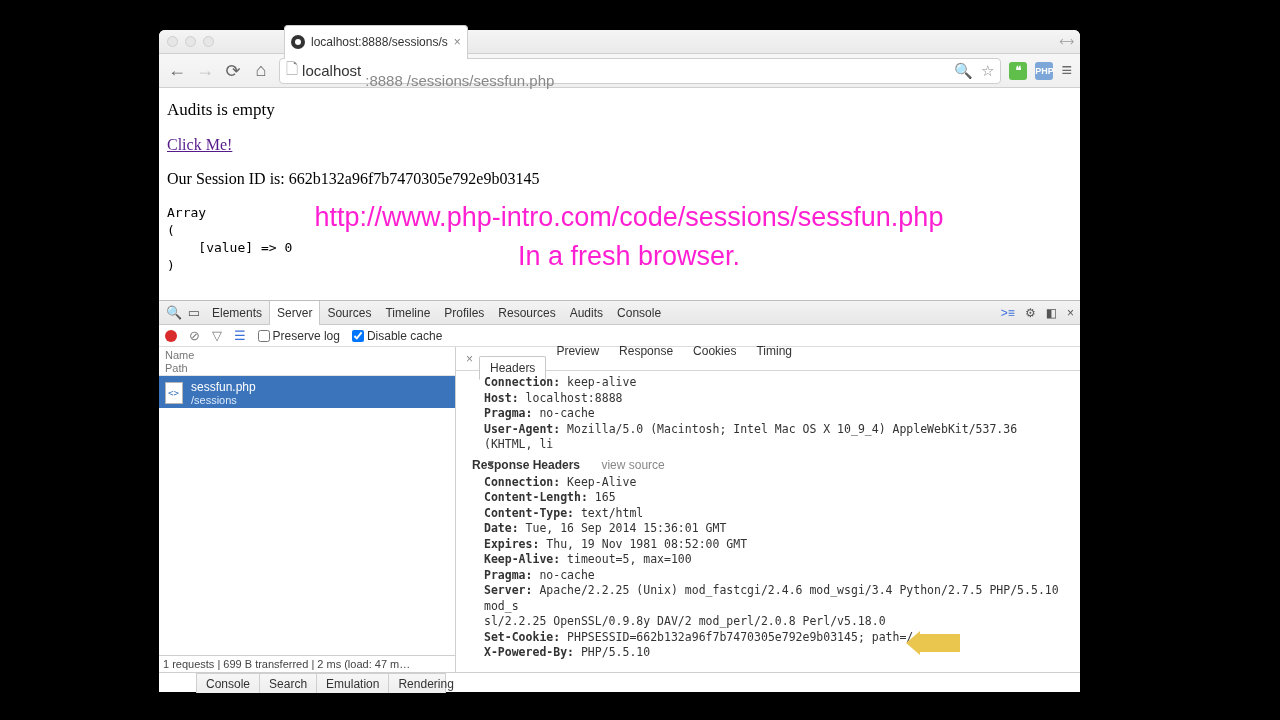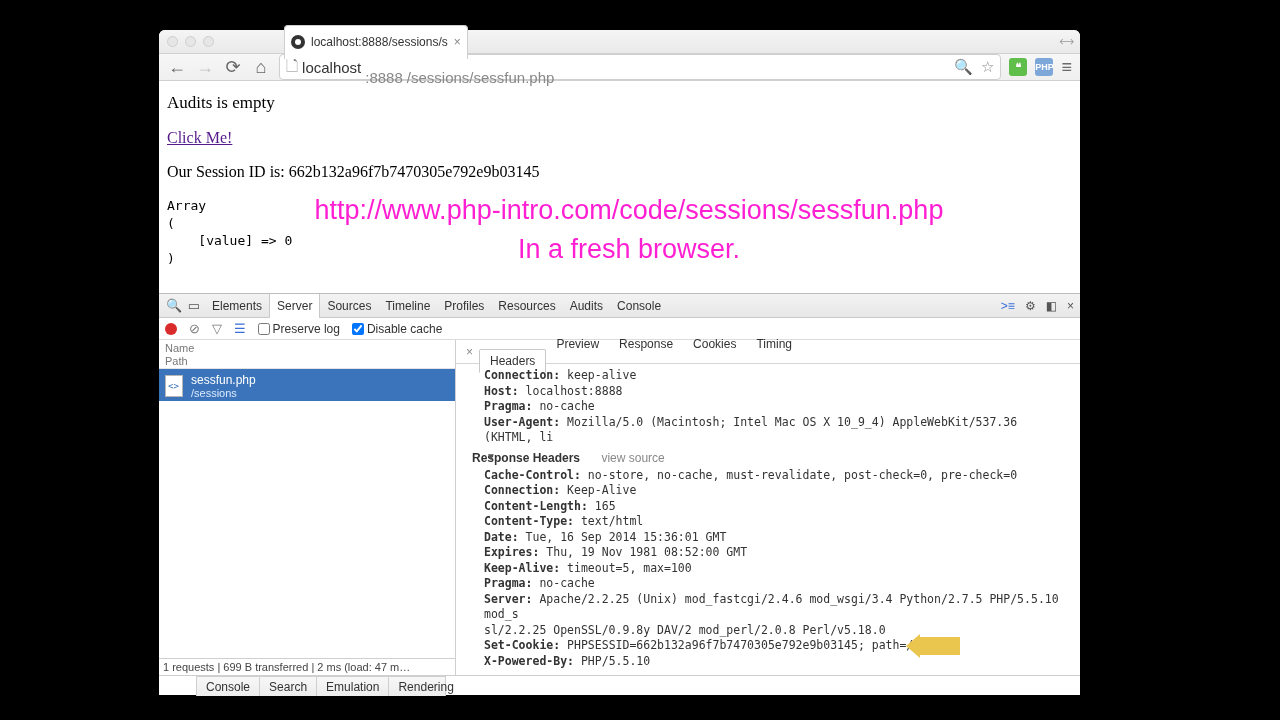--- a/index.html
+++ b/index.html
@@ -486,21 +486,20 @@
               <div class="hdr-line"><b>Host:</b> localhost:8888</div>
               <div class="hdr-line"><b>Pragma:</b> no-cache</div>
               <div class="hdr-line"><b>User-Agent:</b> Mozilla/5.0 (Macintosh; Intel Mac OS X 10_9_4) AppleWebKit/537.36 (KHTML, li</div>
             </div>
           <div class="section-head">
             <span class="section-tri">▼</span>
             <span>Response Headers</span>
             <span class="view-src">view source</span>
           </div>
           <div id="resp-hdrs">
-              <div class="hdr-line"><b>Cache-Control:</b> no-store, no-cache, must-revalidate, post-check=0, pre-check=0</div>
               <div class="hdr-line"><b>Connection:</b> Keep-Alive</div>
               <div class="hdr-line"><b>Content-Length:</b> 165</div>
               <div class="hdr-line"><b>Content-Type:</b> text/html</div>
               <div class="hdr-line"><b>Date:</b> Tue, 16 Sep 2014 15:36:01 GMT</div>
               <div class="hdr-line"><b>Expires:</b> Thu, 19 Nov 1981 08:52:00 GMT</div>
               <div class="hdr-line"><b>Keep-Alive:</b> timeout=5, max=100</div>
               <div class="hdr-line"><b>Pragma:</b> no-cache</div>
               <div class="hdr-line"><b>Server:</b> Apache/2.2.25 (Unix) mod_fastcgi/2.4.6 mod_wsgi/3.4 Python/2.7.5 PHP/5.5.10 mod_s</div>
               <div class="hdr-line">sl/2.2.25 OpenSSL/0.9.8y DAV/2 mod_perl/2.0.8 Perl/v5.18.0</div>
               <div class="hdr-line"><b>Set-Cookie:</b> PHPSESSID=662b132a96f7b7470305e792e9b03145; path=/</div>

